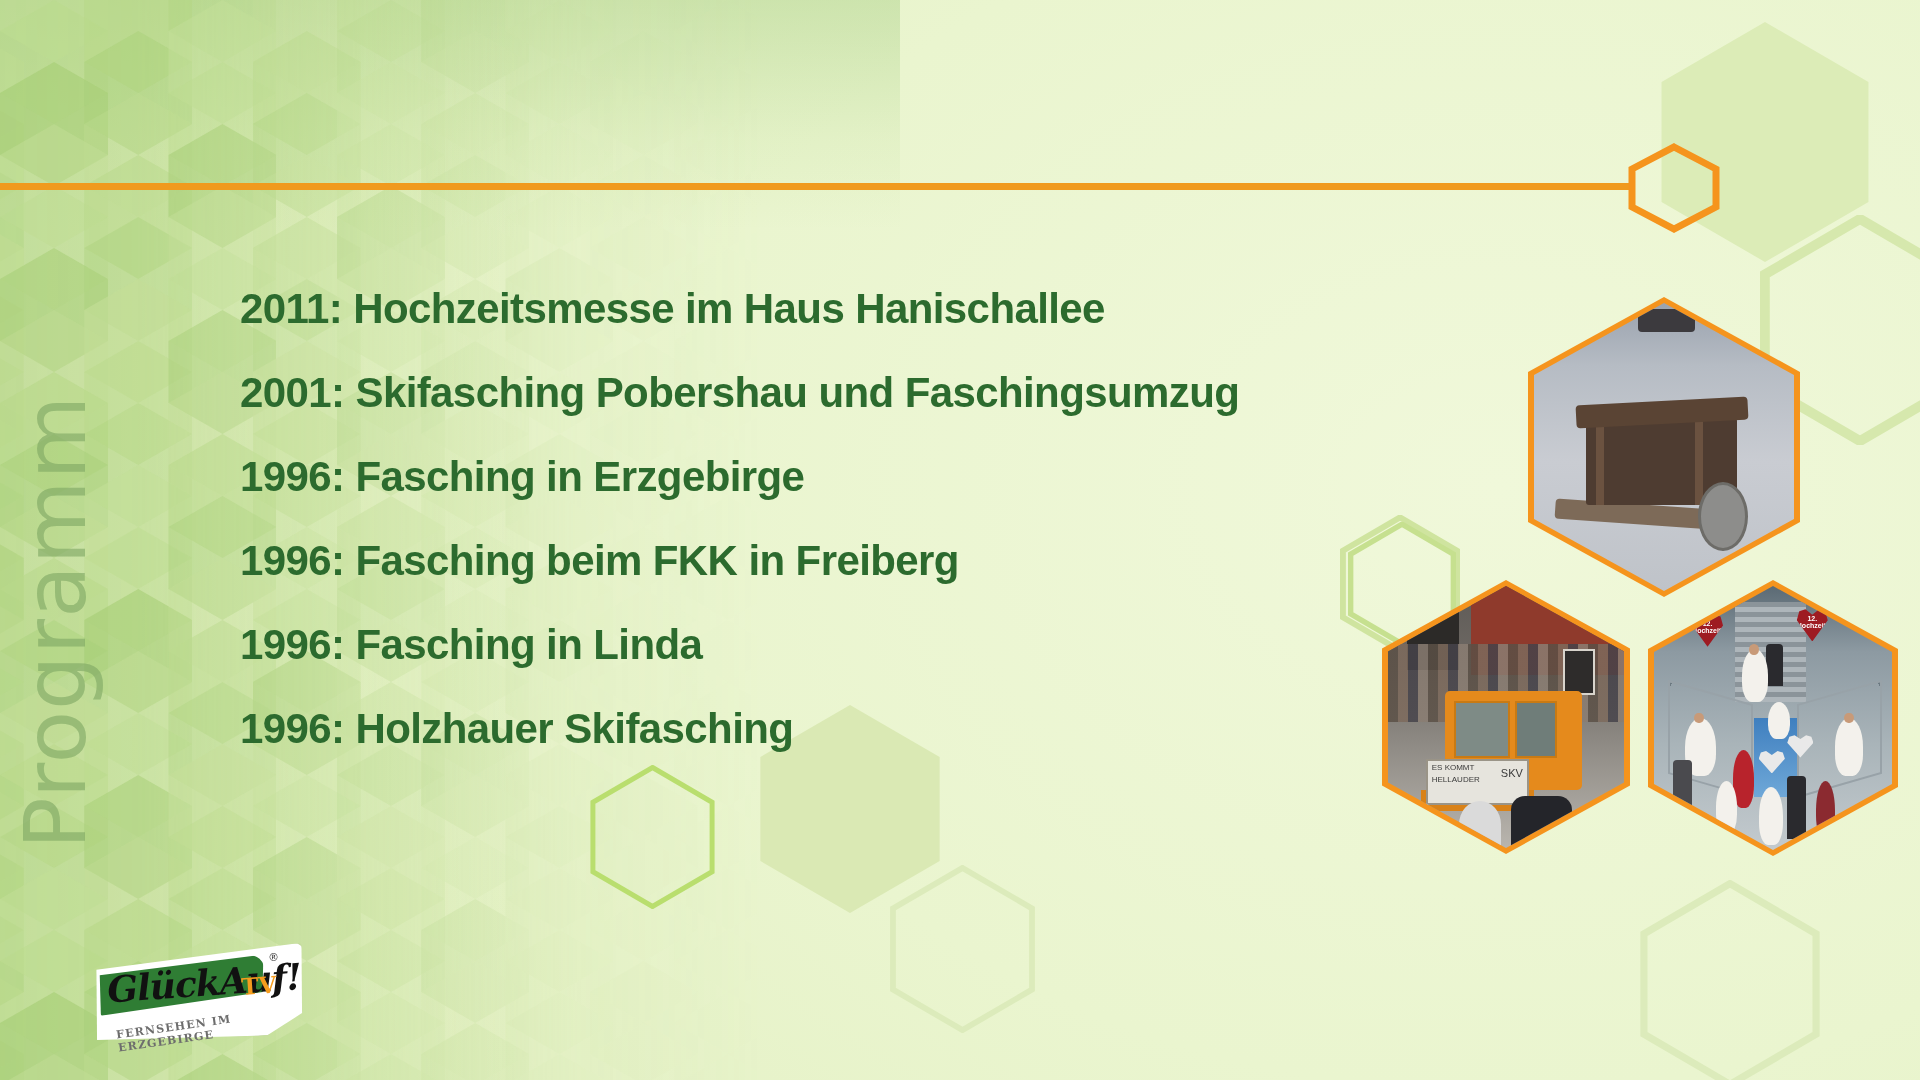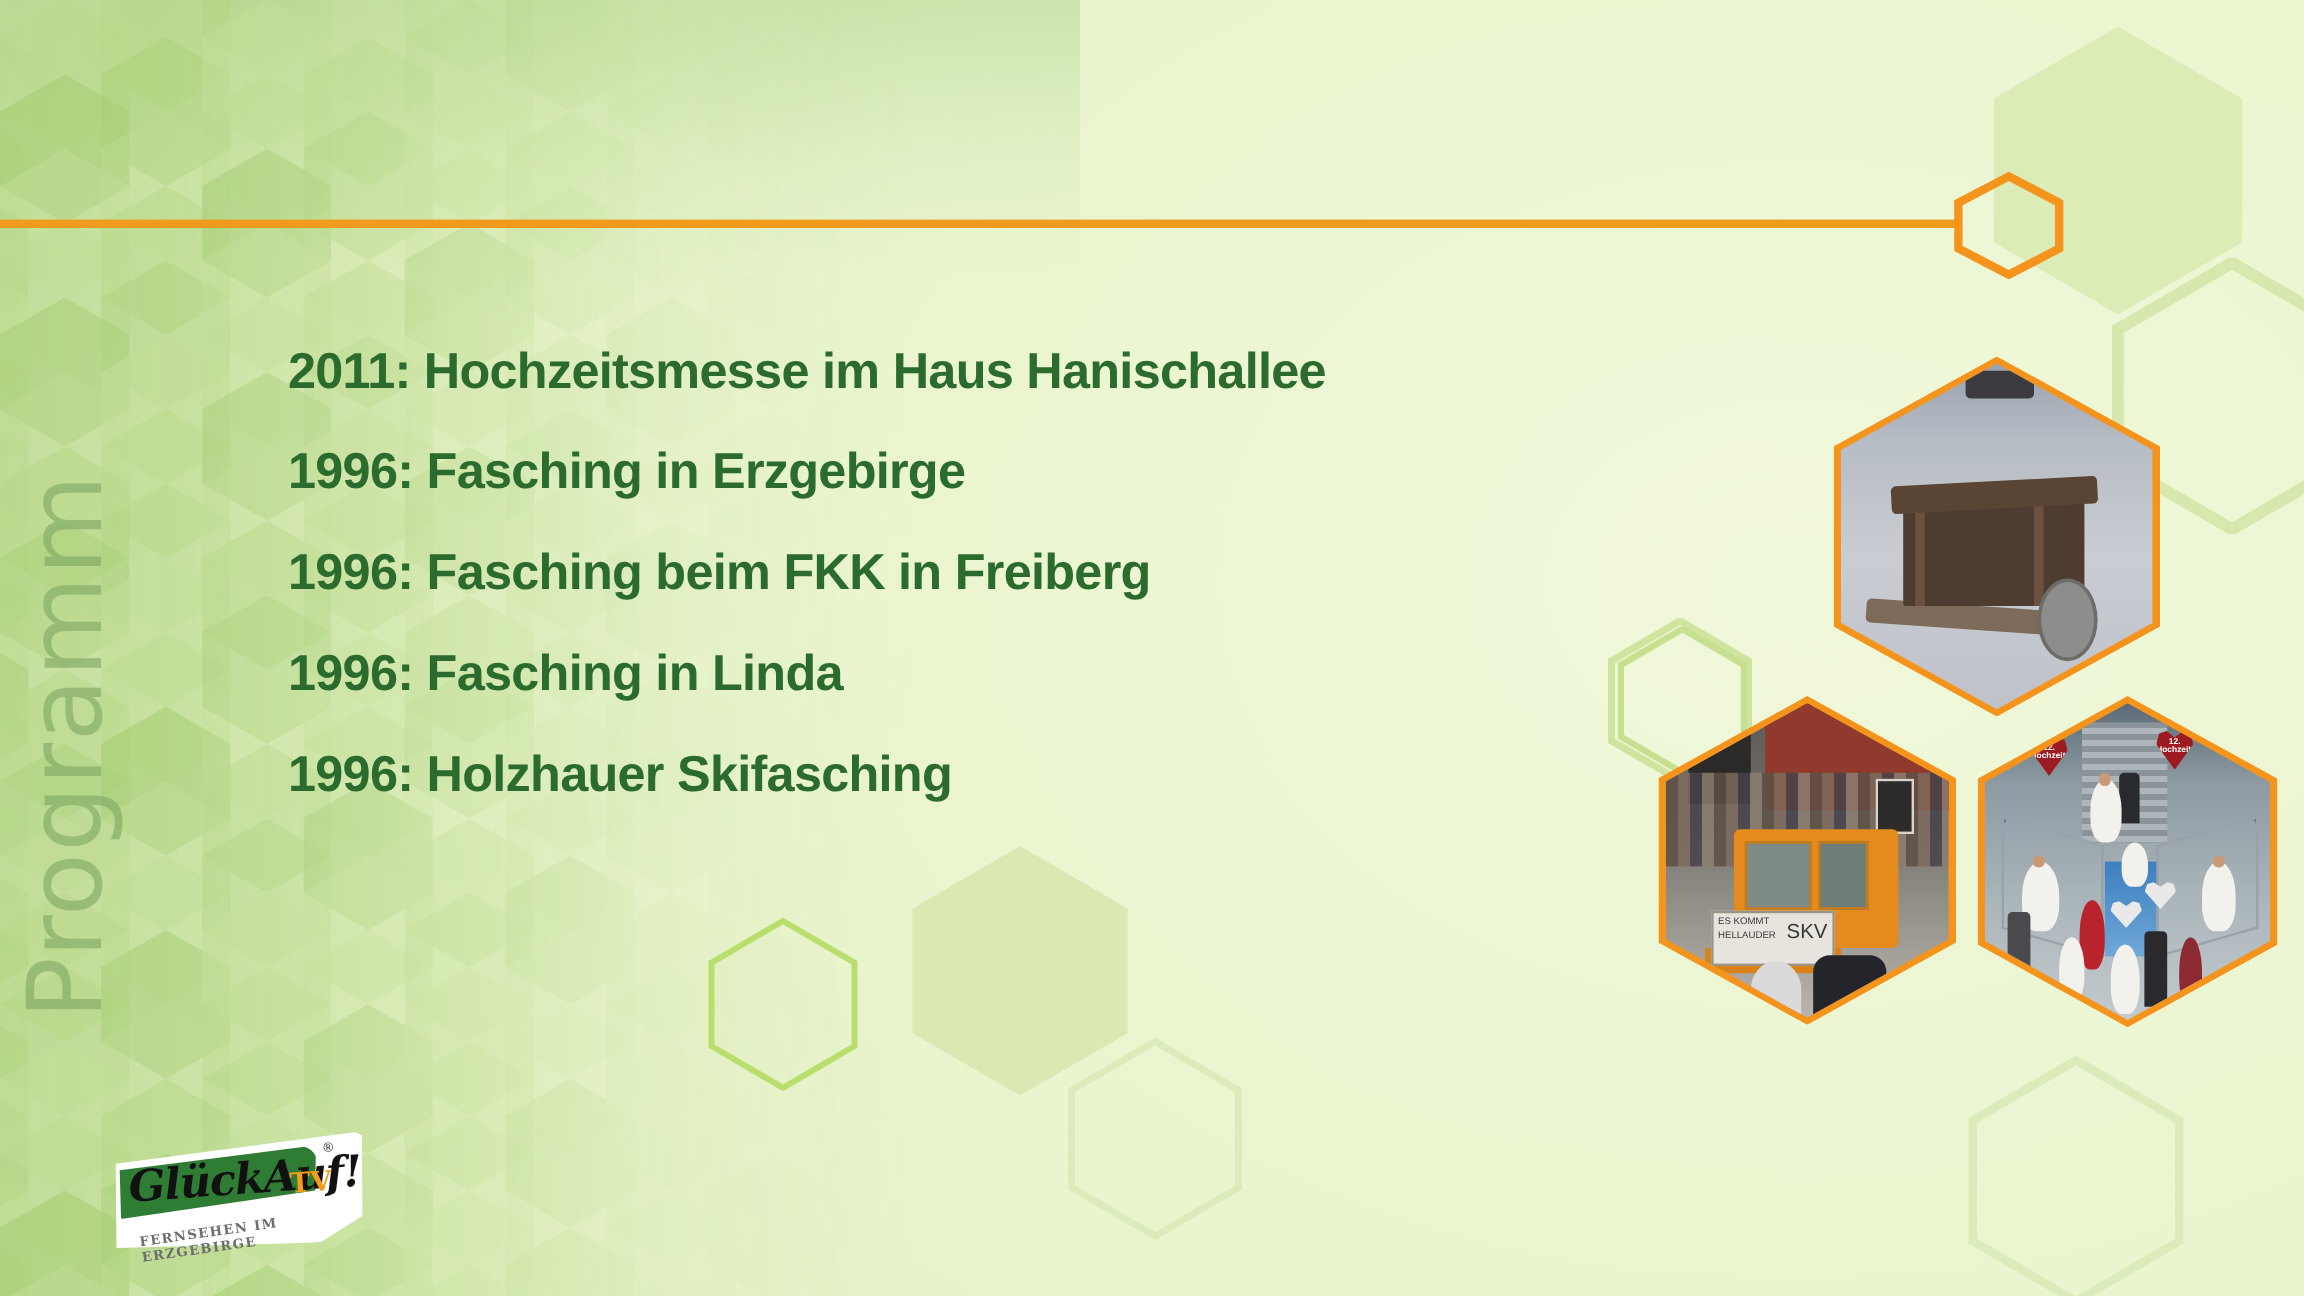--- a/index.html
+++ b/index.html
@@ -442,20 +442,21 @@
         <polygon points="46,4 88,26 88,64 46,86 4,64 4,26" fill="none" stroke="#f5941d" stroke-width="7"></polygon>
       </svg>
   </div>
 
 
 
   <div class="programm">Programm</div>
 
   <div class="content">
     <div class="item">2011: Hochzeitsmesse im Haus Hanischallee</div>
+    <div class="item">2001: Skifasching Pobershau und Faschingsumzug</div>
     <div class="item">1996: Fasching in Erzgebirge</div>
     <div class="item">1996: Fasching beim FKK in Freiberg</div>
     <div class="item">1996: Fasching in Linda</div>
     <div class="item">1996: Holzhauer Skifasching</div>
   </div>
 
   <div class="photohex" style="left:1528px;top:297px;width:272px;height:300px;">
     <div class="frame"></div>
     <div class="inner">
       <div class="scene snow">
@@ -479,21 +480,21 @@
         <div class="p-door"></div>
         <div class="p-crowd"></div>
         <div class="p-spk"></div>
         <div class="p-truck"></div>
         <div class="p-cab-glass"></div>
         <div class="p-cab-glass2"></div>
         <div class="p-blade"></div>
         <div class="p-banner">
           <span style="top:2px">ES KOMMT</span>
           <span style="top:14px">HELLAUDER</span>
-          <span style="top:6px;left:auto;right:4px;font-size:17px">SKV</span>
+          <span style="top:6px;left:auto;right:4px;font-size:11px">SKV</span>
         </div>
         <div class="p-fore"></div>
         <div class="p-fore2"></div>
       </div>
     </div>
   </div>
 
   <div class="photohex" style="left:1648px;top:580px;width:250px;height:276px;">
     <div class="frame"></div>
     <div class="inner">

